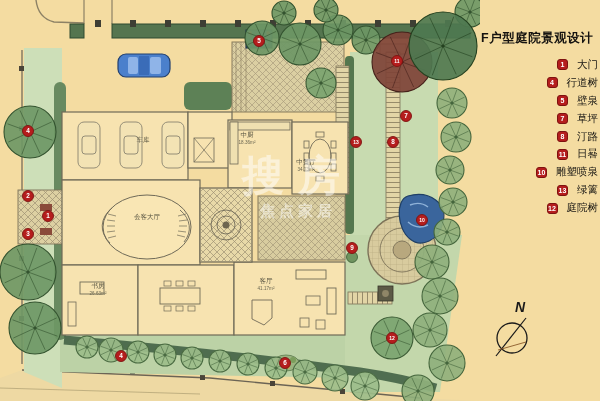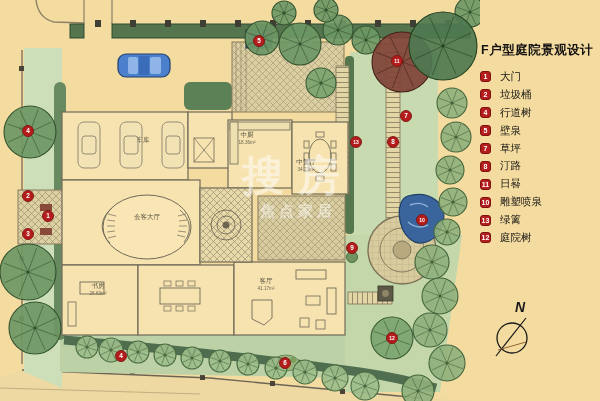--- a/index.html
+++ b/index.html
@@ -1,21 +1,21 @@
 <!DOCTYPE html>
 <html><head>
 <meta charset="utf-8">
 <style>
   html,body{margin:0;padding:0;}
   body{font-family:"Liberation Sans","DejaVu Sans",sans-serif;}
   .stage{position:relative;width:600px;height:401px;background:#f4dca1;overflow:hidden;}
   .plan-svg{position:absolute;left:0;top:0;}
   .legend{position:absolute;left:480px;top:30px;width:118px;}
-  .legend-title{font-size:12.5px;font-weight:bold;color:#151310;letter-spacing:0.5px;margin:12px 0 9px 1px;white-space:nowrap;}
-  .legend-item{display:flex;align-items:center;height:17.9px;}
+  .legend-title{font-size:12.5px;font-weight:bold;color:#151310;letter-spacing:0.5px;margin:0 0 9px 1px;white-space:nowrap;}
+  .legend-item{display:flex;align-items:center;height:17.9px;justify-content:flex-end;}
   .legend-badge{width:11px;height:11px;border-radius:3px;background:#b51d1d;border:1px solid #7d1210;
     color:#fff;font-size:7px;font-weight:bold;display:flex;align-items:center;justify-content:center;
     margin-right:9px;flex:none;box-sizing:border-box;}
   .legend-label{font-size:10.5px;color:#191713;white-space:nowrap;}
   .compass{position:absolute;left:488px;top:298px;width:60px;height:70px;}
   .marker-num{fill:#ffffff;font-weight:bold;font-family:"Liberation Sans",sans-serif;}
   .room-name{fill:#53503f;font-family:"Liberation Sans",sans-serif;}
   .room-area{fill:#6b6752;font-family:"Liberation Sans",sans-serif;}
   .wm{fill:rgba(255,255,255,0.5);font-weight:bold;font-family:"Liberation Sans",sans-serif;}
 </style>
@@ -726,24 +726,20 @@
   </svg>
 
   <div class="legend">
     <div class="legend-title">F户型庭院景观设计</div>
     <div id="legend-items">
         <div class="legend-item">
           <span class="legend-badge">1</span>
           <span class="legend-label">大门</span>
         </div>
         <div class="legend-item">
-          <span class="legend-badge">2</span>
-          <span class="legend-label">垃圾桶</span>
-        </div>
-        <div class="legend-item">
           <span class="legend-badge">4</span>
           <span class="legend-label">行道树</span>
         </div>
         <div class="legend-item">
           <span class="legend-badge">5</span>
           <span class="legend-label">壁泉</span>
         </div>
         <div class="legend-item">
           <span class="legend-badge">7</span>
           <span class="legend-label">草坪</span>

